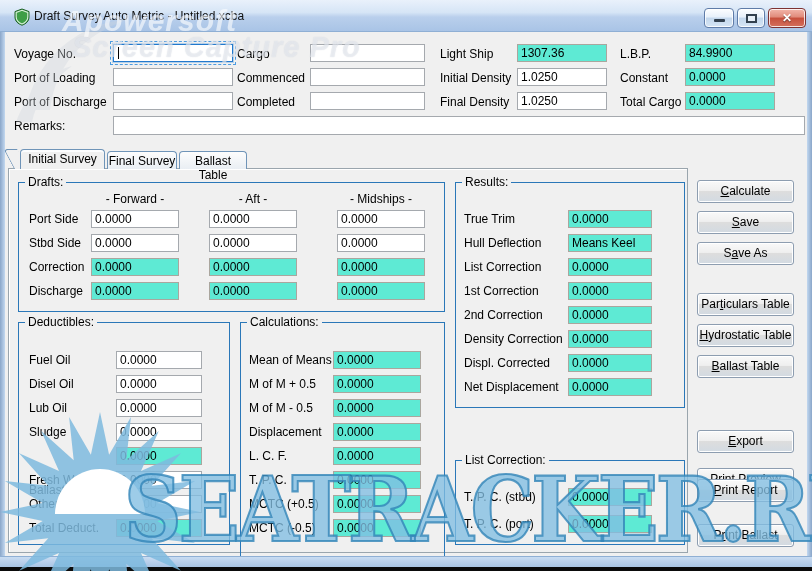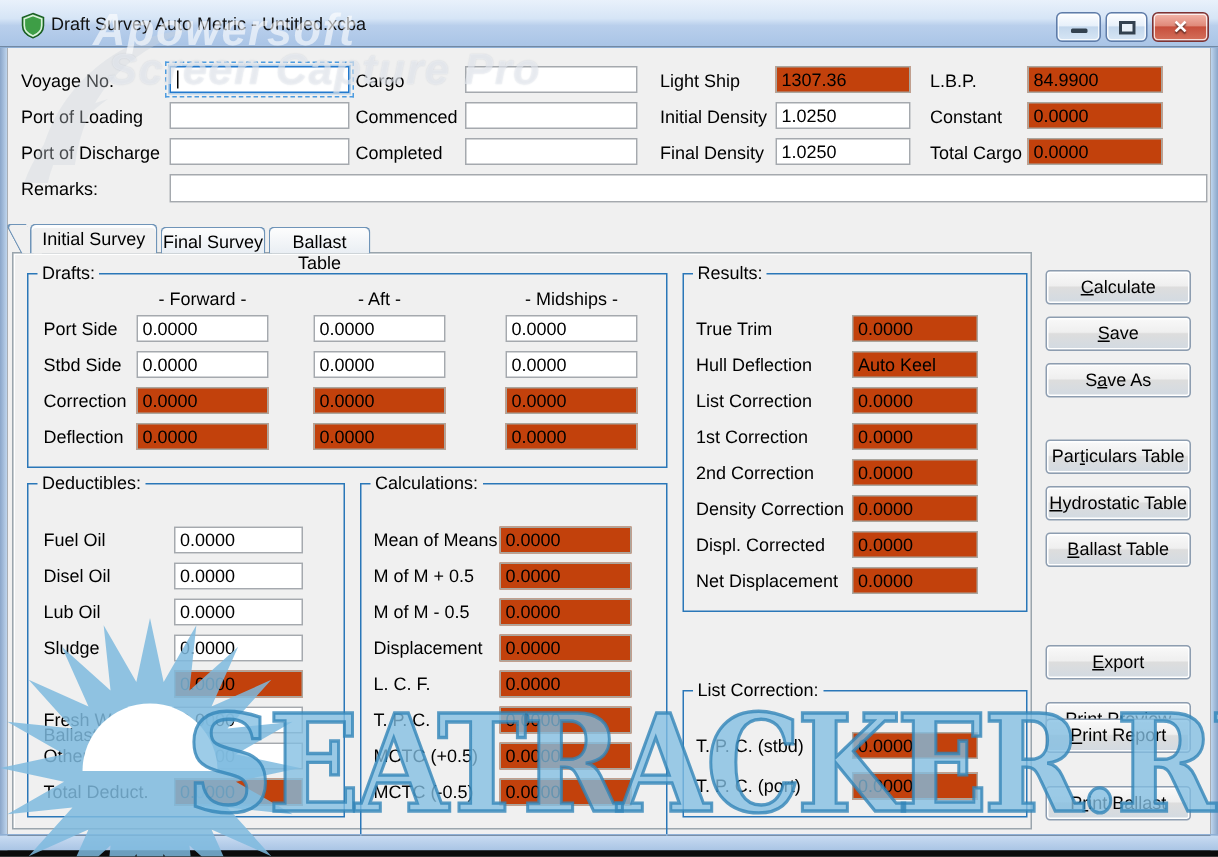--- a/index.html
+++ b/index.html
@@ -36,21 +36,21 @@
   .bottom-border { position:absolute; left:0; top:556px; width:812px; height:11px; background:linear-gradient(180deg,#c9dcf2,#a9c4e4); border-top:1px solid #8fafd4; }
   .bottom-black { position:absolute; left:0; top:567px; width:812px; height:4px; background:#0b0b0b; }
   .client { position:absolute; left:5px; top:32px; width:802px; height:524px; background:#f0f0f0; }
 
   
   .lbl { position:absolute; font-size:12px; color:#000; white-space:nowrap; }
   .txt {
     position:absolute; height:18px; background:#fff; border:1px solid #a5a9ae;
     font-size:12px; color:#000; padding:1px 3px; line-height:14px; white-space:nowrap; overflow:hidden;
   }
-  .txt.ro { background:#c2410c; border-color:#aaa69e; }
+  .txt.ro { background:#5eead4; border-color:#aaa69e; }
   .txt.focused { border:1px solid #2279cd; box-shadow:0 0 0 1px rgba(70,150,220,.35); outline:1px dashed #4d9ce0; outline-offset:2px; }
   .caret { position:absolute; left:4px; top:2px; width:1px; height:12px; background:#000; }
 
   .groupbox { position:absolute; border:1px solid #2a77b8; }
   .gb-title { position:absolute; top:-8px; left:6px; background:#f0f0f0; padding:0 3px; font-size:12px; color:#000; white-space:nowrap; }
   .gb-el { position:absolute; font-size:12px; white-space:nowrap; }
   .col-head { position:absolute; font-size:12px; text-align:center; white-space:nowrap; }
 
   .tabstrip { position:absolute; left:8px; top:149px; height:20px; }
   .tab {
@@ -163,31 +163,31 @@
         <div class="txt" style="left: 190px; top: 27px; width: 88px;">0.0000</div>
         <div class="txt" style="left: 318px; top: 27px; width: 88px;">0.0000</div>
         <div class="gb-el" style="left: 10px; top: 53px;">Stbd Side</div>
         <div class="txt" style="left: 72px; top: 51px; width: 88px;">0.0000</div>
         <div class="txt" style="left: 190px; top: 51px; width: 88px;">0.0000</div>
         <div class="txt" style="left: 318px; top: 51px; width: 88px;">0.0000</div>
         <div class="gb-el" style="left: 10px; top: 77px;">Correction</div>
         <div class="txt ro" style="left: 72px; top: 75px; width: 88px;">0.0000</div>
         <div class="txt ro" style="left: 190px; top: 75px; width: 88px;">0.0000</div>
         <div class="txt ro" style="left: 318px; top: 75px; width: 88px;">0.0000</div>
-        <div class="gb-el" style="left: 10px; top: 101px;">Deflection</div>
+        <div class="gb-el" style="left: 10px; top: 101px;">Discharge</div>
         <div class="txt ro" style="left: 72px; top: 99px; width: 88px;">0.0000</div>
         <div class="txt ro" style="left: 190px; top: 99px; width: 88px;">0.0000</div>
         <div class="txt ro" style="left: 318px; top: 99px; width: 88px;">0.0000</div>
       </div>
     <div class="groupbox" id="g-results" style="left:455px;top:182px;width:230px;height:226px">
       <span class="gb-title">Results:</span>
     <div class="gb-el" style="left: 8px; top: 29px;">True Trim</div>
         <div class="txt ro" style="left: 112px; top: 27px; width: 84px;">0.0000</div>
         <div class="gb-el" style="left: 8px; top: 53px;">Hull Deflection</div>
-        <div class="txt ro" style="left: 112px; top: 51px; width: 84px;">Auto Keel</div>
+        <div class="txt ro" style="left: 112px; top: 51px; width: 84px;">Means Keel</div>
         <div class="gb-el" style="left: 8px; top: 77px;">List Correction</div>
         <div class="txt ro" style="left: 112px; top: 75px; width: 84px;">0.0000</div>
         <div class="gb-el" style="left: 8px; top: 101px;">1st Correction</div>
         <div class="txt ro" style="left: 112px; top: 99px; width: 84px;">0.0000</div>
         <div class="gb-el" style="left: 8px; top: 125px;">2nd Correction</div>
         <div class="txt ro" style="left: 112px; top: 123px; width: 84px;">0.0000</div>
         <div class="gb-el" style="left: 8px; top: 149px;">Density Correction</div>
         <div class="txt ro" style="left: 112px; top: 147px; width: 84px;">0.0000</div>
         <div class="gb-el" style="left: 8px; top: 173px;">Displ. Corrected</div>
         <div class="txt ro" style="left: 112px; top: 171px; width: 84px;">0.0000</div>

